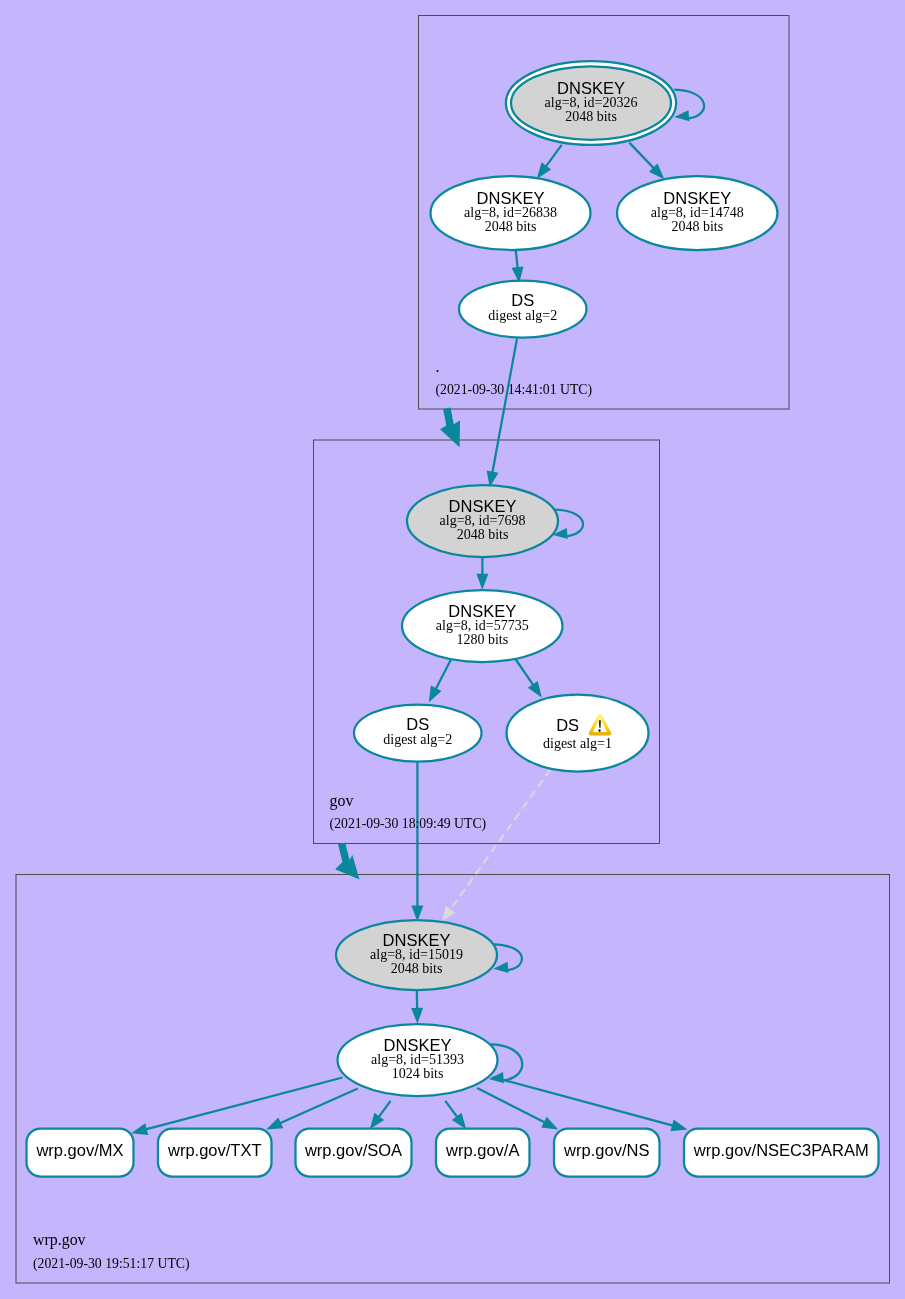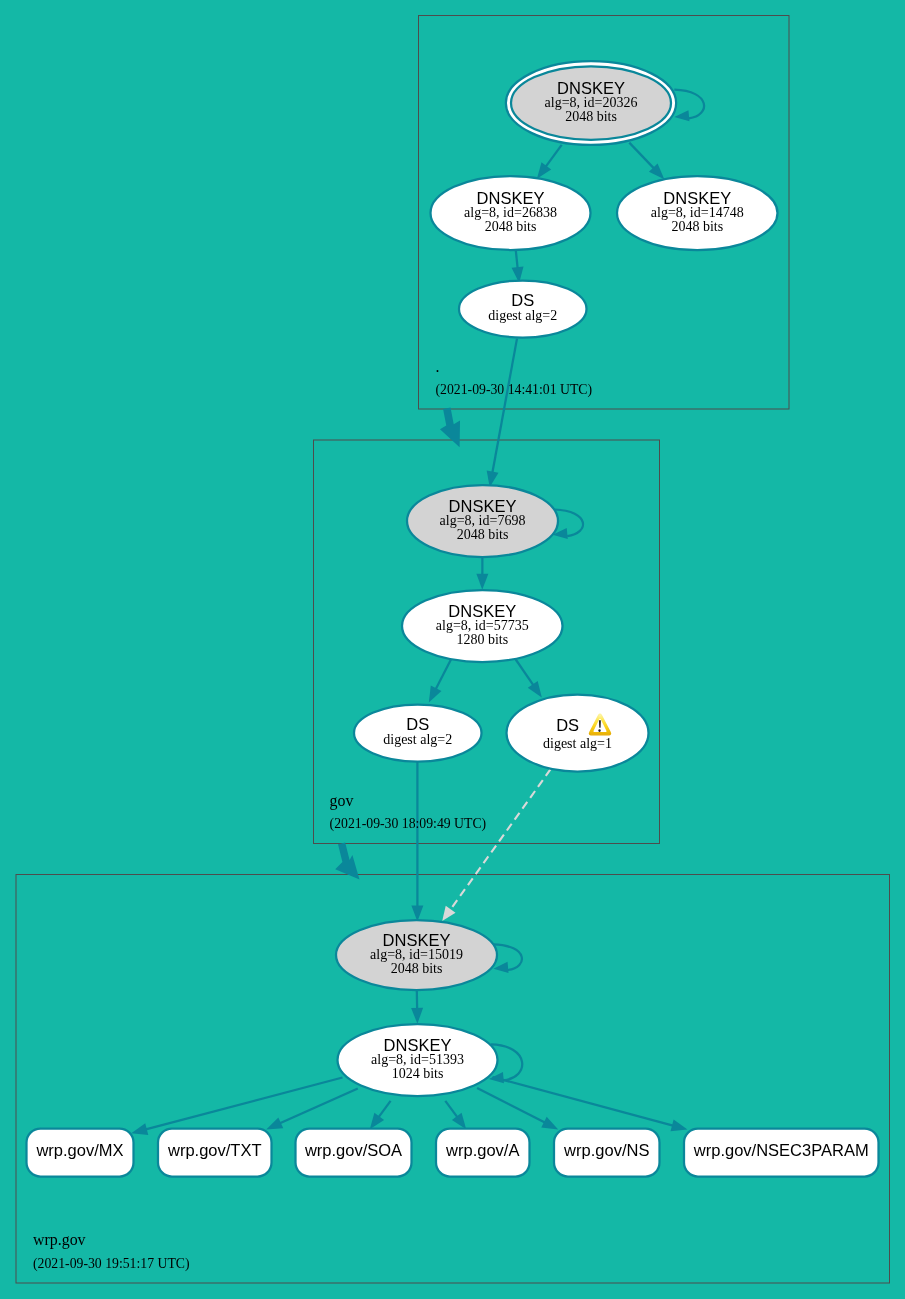--- a/index.html
+++ b/index.html
@@ -1,17 +1,17 @@
 <!DOCTYPE html>
 <html><head>
 <meta charset="utf-8">
 <title>DNSSEC authentication chain</title>
 <style>
 html,body{margin:0;padding:0;background:#ffffff;}
-#page{position:relative;width:905px;height:1299px;background:#14b8a6;overflow:hidden;}
+#page{position:relative;width:905px;height:1299px;background:#c4b5fd;overflow:hidden;}
 svg#chain{display:block;width:905px;height:1299px;}
 .zone-box{fill:none;stroke:#4d4d4d;stroke-width:1;}
 .ell{stroke:#0a879a;stroke-width:2.25;}
 .rr-box{fill:#ffffff;stroke:#0a879a;stroke-width:2.25;}
 .edge{fill:none;stroke:#0a879a;stroke-width:2.25;}
 .ahead{fill:#0a879a;stroke:none;}
 .edge-bogus{fill:none;stroke:#d9d9d9;stroke-width:2.1;stroke-dasharray:8.3,5.1;}
 .ahead-bogus{fill:#d9d9d9;stroke:none;}
 .deleg{fill:#0a879a;stroke:none;}
 .t-title{font-family:"Liberation Sans",sans-serif;font-size:16.5px;fill:#000000;text-anchor:middle;}

